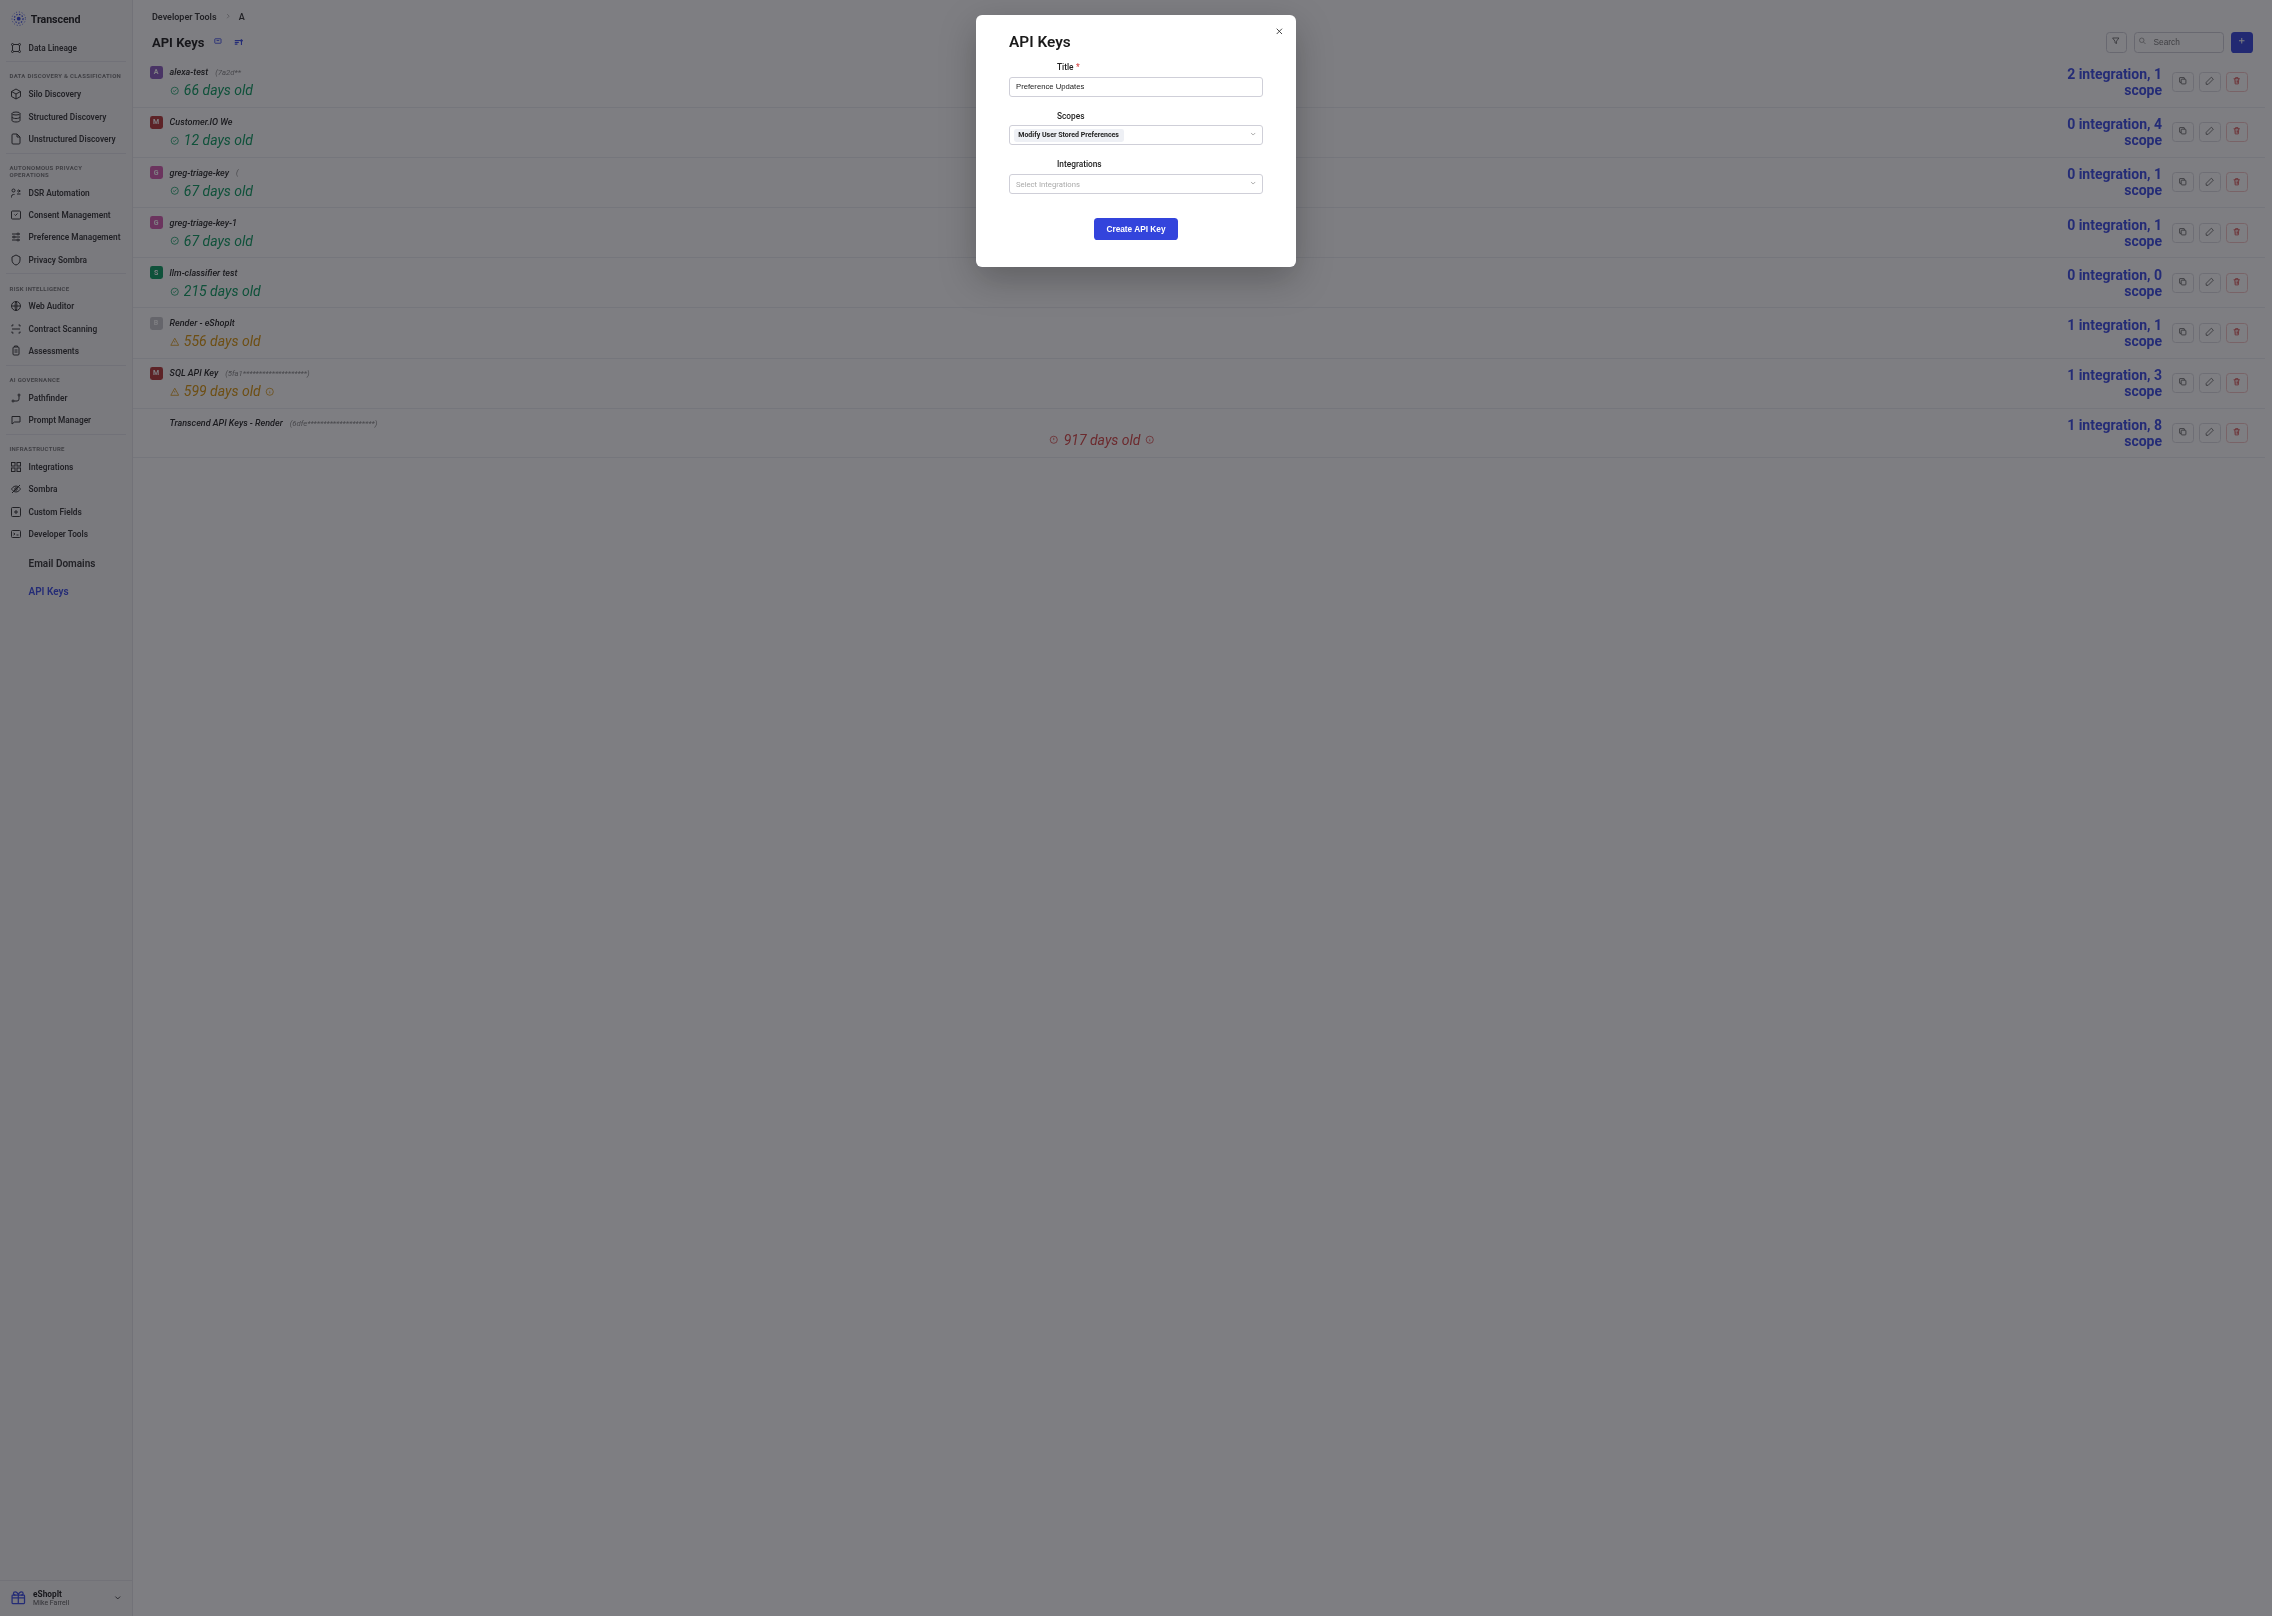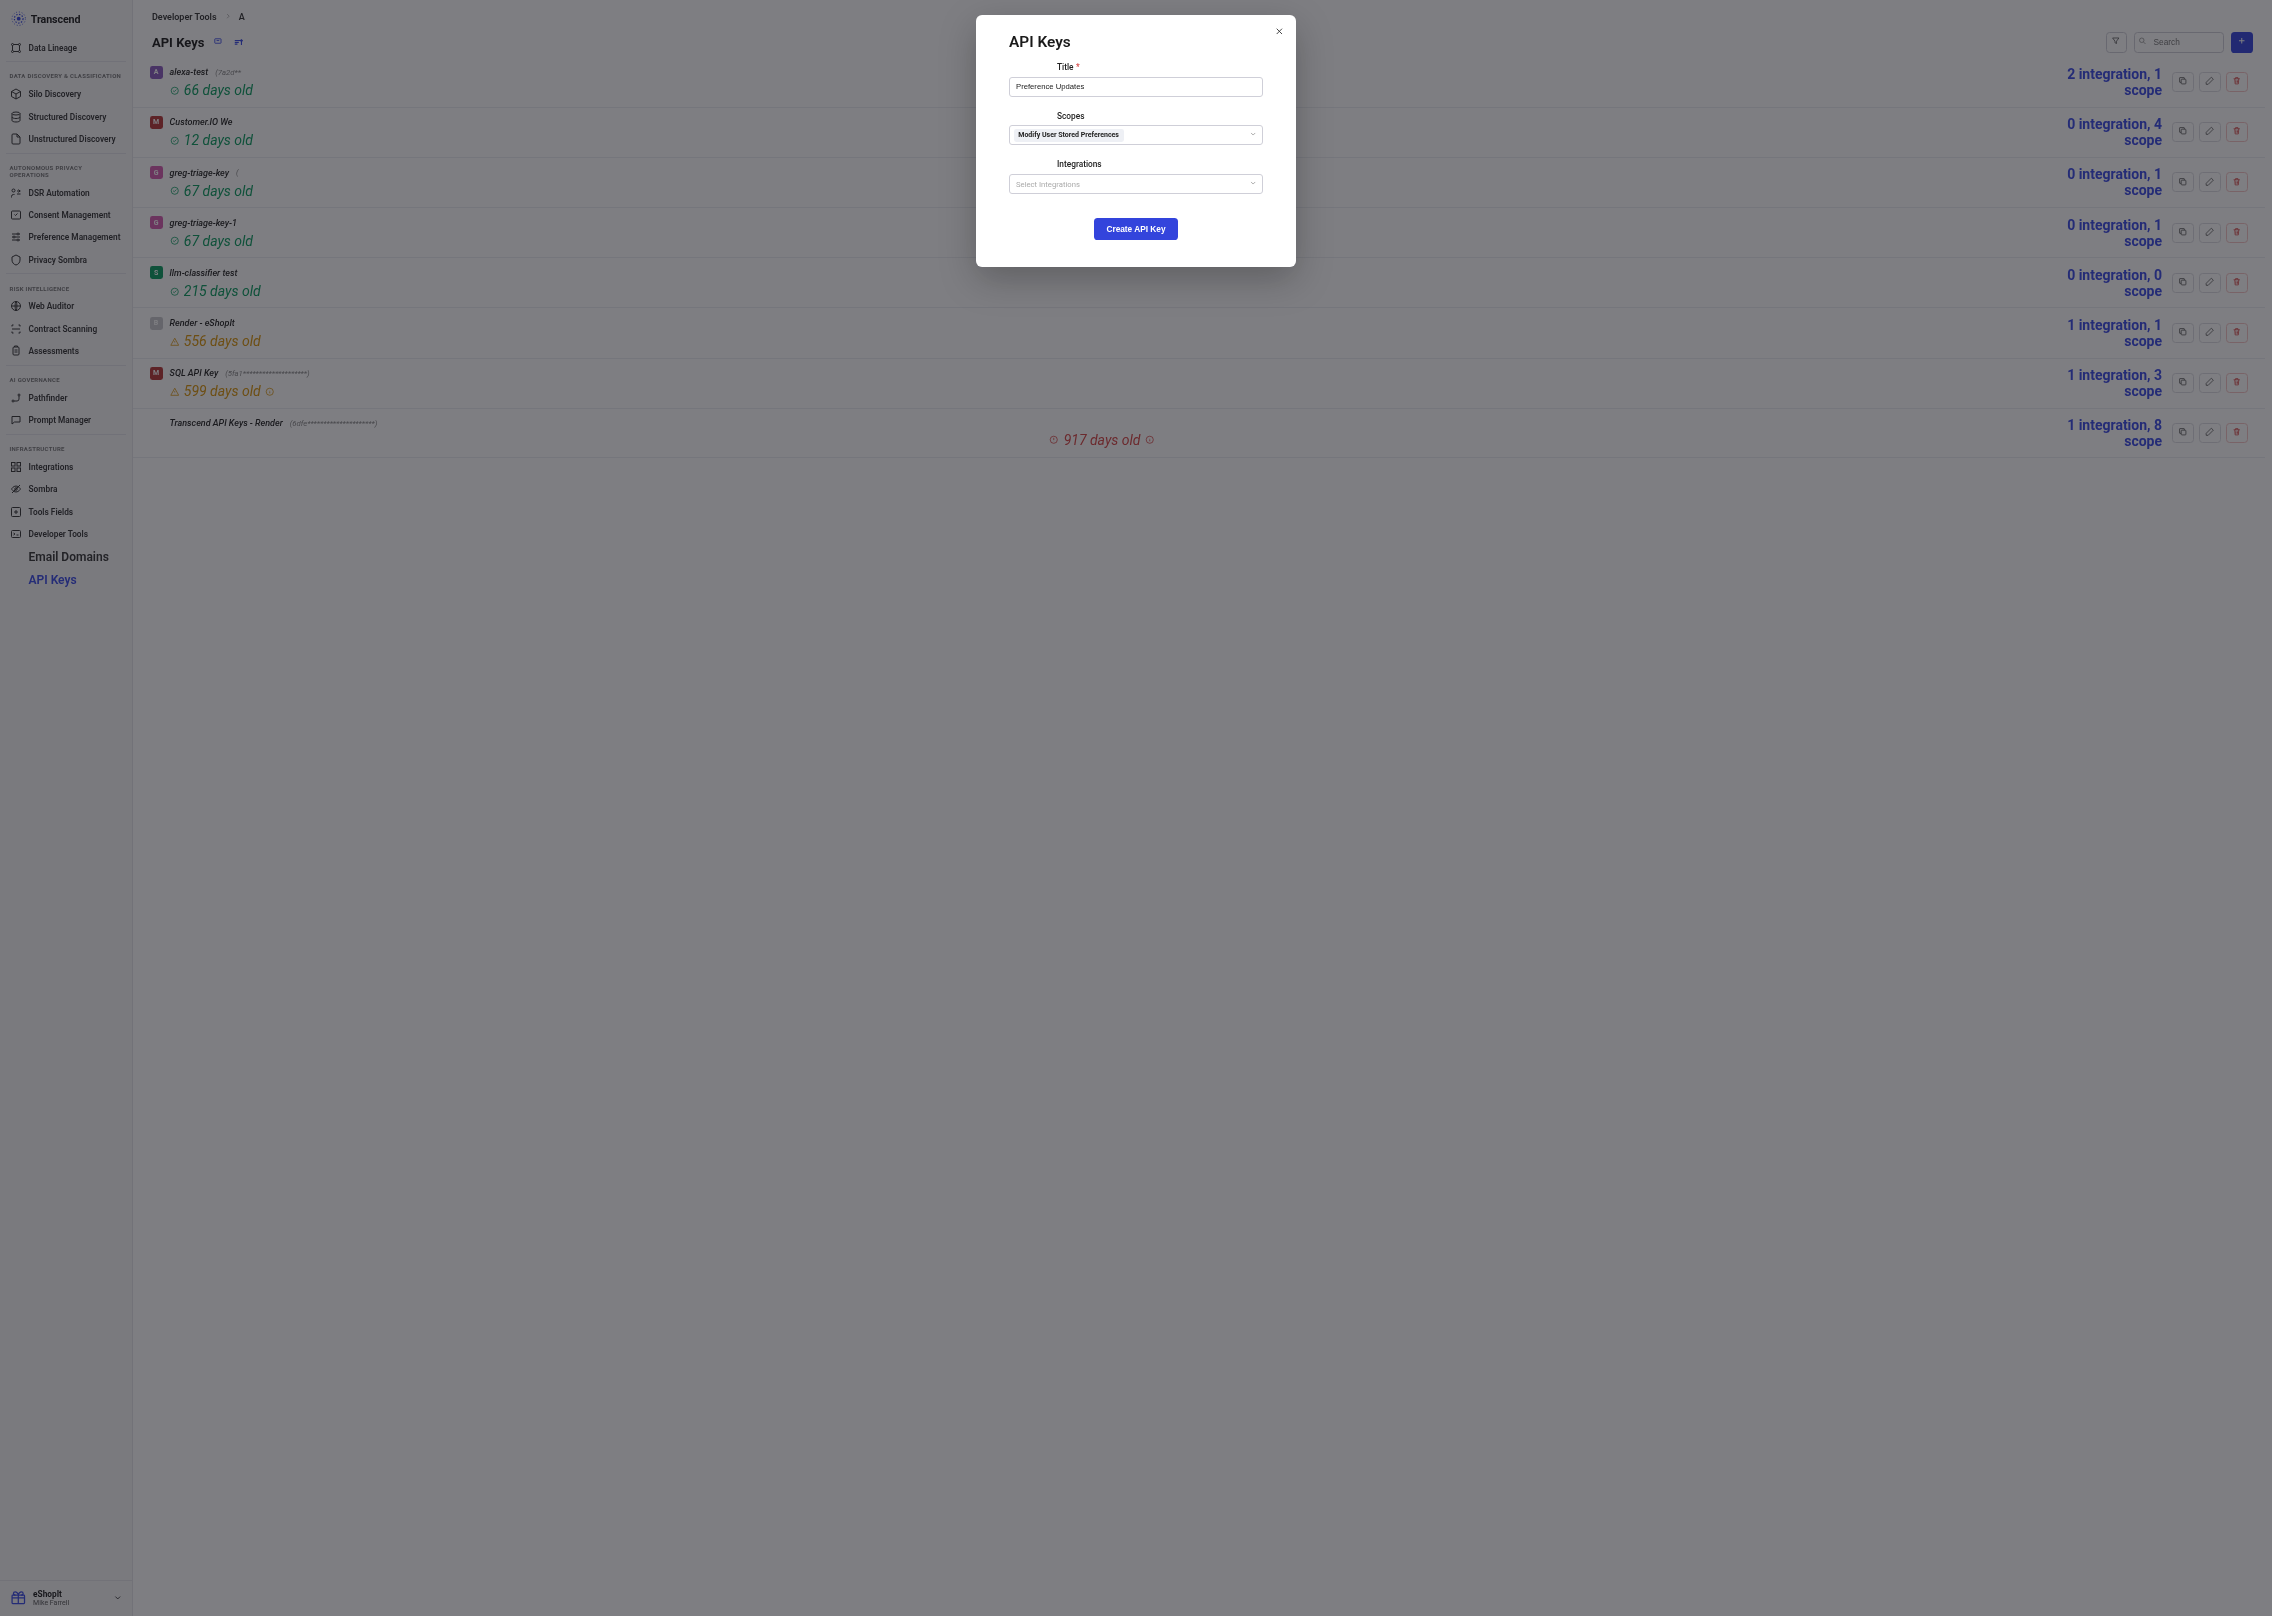--- a/index.html
+++ b/index.html
@@ -10,21 +10,21 @@
 
 .sidebar { width: 133px; background: #f5f5f7; border-right: 0.6px solid #e5e5e8; display: flex; flex-direction: column; overflow-y: auto; }
 .brand { display: flex; align-items: center; padding: 10.7px 9.5px 8.3px 10.7px; gap: 4.7px; }
 .brand-logo { width: 15.4px; height: 15.4px; }
 .brand-name { font-weight: 700; font-size: 10.7px; letter-spacing: -0.1px; }
 
 .nav-section-title { font-size: 6px; font-weight: 700; letter-spacing: 0.3px; color: #777; padding: 8.3px 9.5px 3.6px 9.5px; }
 .nav-item { display: flex; align-items: center; gap: 6px; padding: 4.7px 9.5px; color: #333; cursor: pointer; font-weight: 600; font-size: 8.3px; }
 .nav-item .ico { width: 13px; height: 13px; display: flex; align-items: center; justify-content: center; color: #333; flex-shrink: 0; }
 .nav-sublist { padding-left: 19px; }
-.nav-subitem { padding: 4.7px 9.5px 4.7px 9.5px; font-weight: 600; font-size: 12px; color: #333; cursor: pointer; }
+.nav-subitem { padding: 4.7px 9.5px 4.7px 9.5px; font-weight: 600; font-size: 10px; color: #333; cursor: pointer; margin-top: 8px; }
 .nav-subitem.active { color: #3949e4; }
 
 .sidebar-divider { height: 0.6px; background: #e3e3e8; margin: 2.4px 6px; }
 
 .sidebar-footer { margin-top: auto; border-top: 0.6px solid #e5e5e8; padding: 8.3px 9.5px; display: flex; align-items: center; gap: 7px; }
 .gift-icon { width: 16.6px; height: 16.6px; }
 .footer-text { display:flex; flex-direction:column; }
 .footer-title { font-weight: 700; font-size: 8.3px; }
 .footer-sub { font-size: 7px; color: #555; }
 .footer-chevron { margin-left: auto; }
@@ -257,21 +257,21 @@
         </span>
       <span>Sombra</span>
     </div>
     <div class="nav-item">
       <span class="ico">
           <svg width="12" height="12" viewBox="0 0 24 24" fill="none" stroke="currentColor" stroke-width="2">
             <rect x="3" y="3" width="18" height="18" rx="2"></rect>
             <path d="M12 8v8M8 12h8"></path>
           </svg>
         </span>
-      <span>Tools Fields</span>
+      <span>Custom Fields</span>
     </div>
     <div class="nav-item">
       <span class="ico">
           <svg width="12" height="12" viewBox="0 0 24 24" fill="none" stroke="currentColor" stroke-width="2">
             <rect x="3" y="5" width="18" height="14" rx="2"></rect>
             <path d="M7 10l3 2-3 2M13 14h4"></path>
           </svg>
         </span>
       <span>Developer Tools</span>
     </div>

